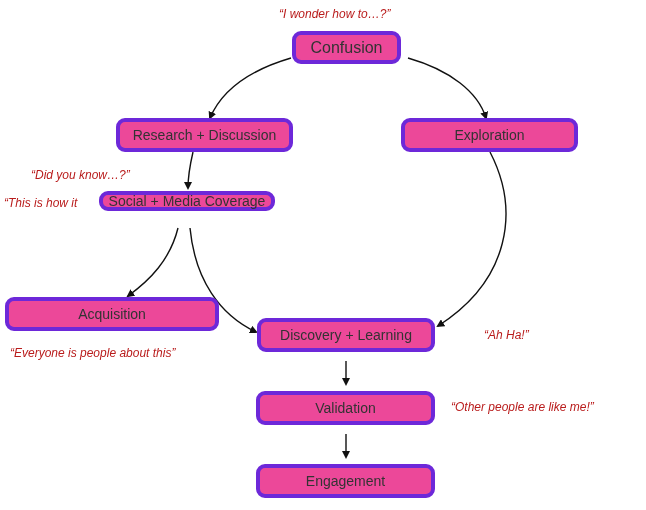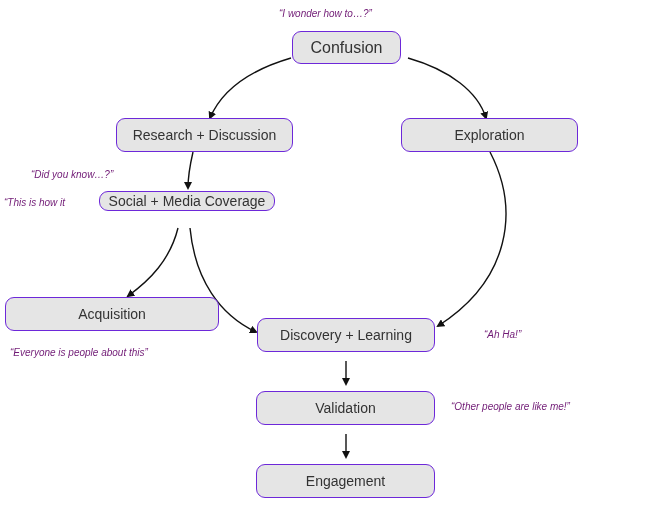--- a/index.html
+++ b/index.html
@@ -1,22 +1,22 @@
 <!DOCTYPE html>
 <html><head>
 <meta charset="utf-8">
 <style>
   html, body { margin: 0; padding: 0; background: #ffffff; }
   body { width: 646px; height: 510px; position: relative; overflow: hidden;
          font-family: "Liberation Sans", sans-serif; color: #333; }
   svg.edges { position: absolute; left: 0; top: 0; width: 646px; height: 510px; }
-  .node { position: absolute; box-sizing: border-box; border: 1px solid #6d28d9;
-          border-radius: 9px; background: #e5e5e5; display: flex; align-items: center;
+  .node { position: absolute; box-sizing: border-box; border: 4px solid #6d28d9;
+          border-radius: 9px; background: #ec4899; display: flex; align-items: center;
           justify-content: center; font-size: 14px; color: #333; white-space: nowrap; }
-  .quote { position: absolute; font-style: italic; font-size: 10px; color: #701a75;
+  .quote { position: absolute; font-style: italic; font-size: 12px; color: #b91c1c;
            white-space: nowrap; line-height: 16px; }
   .quote.center { text-align: left; }
 </style>
 </head>
 <body>
 
 <svg class="edges" viewBox="0 0 646 510">
   <defs>
     <marker id="ah" markerWidth="8" markerHeight="8" refX="6" refY="4" orient="auto" markerUnits="userSpaceOnUse">
       <path d="M0,0 L8,4 L0,8 Z" fill="#111"></path>

